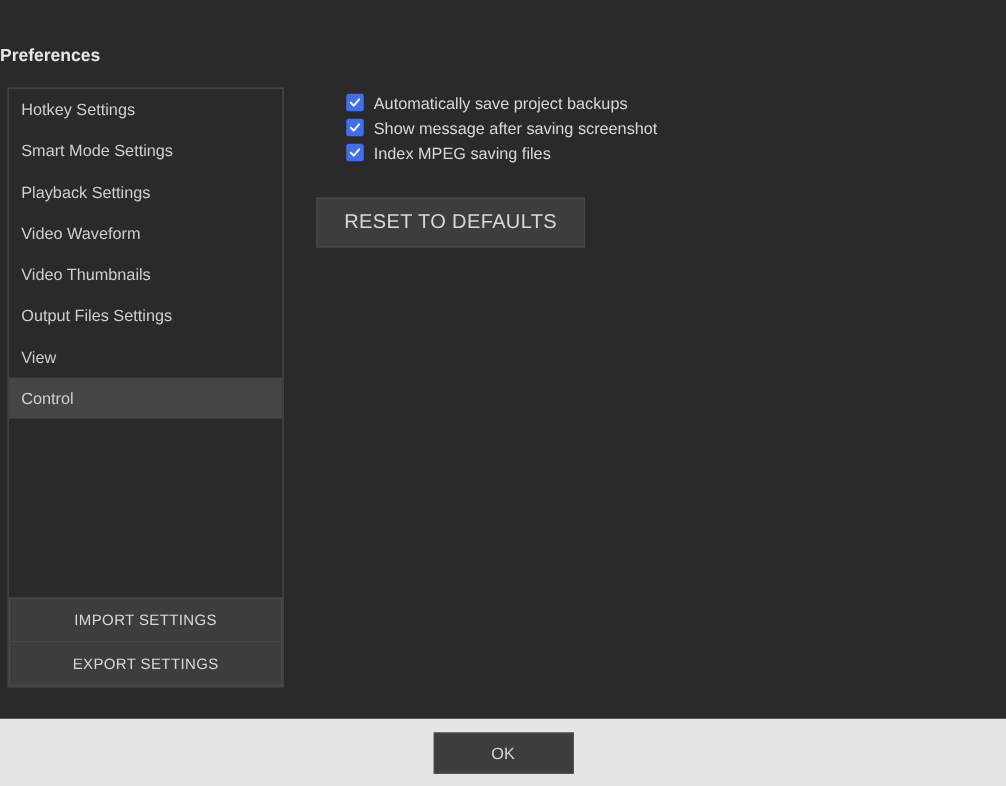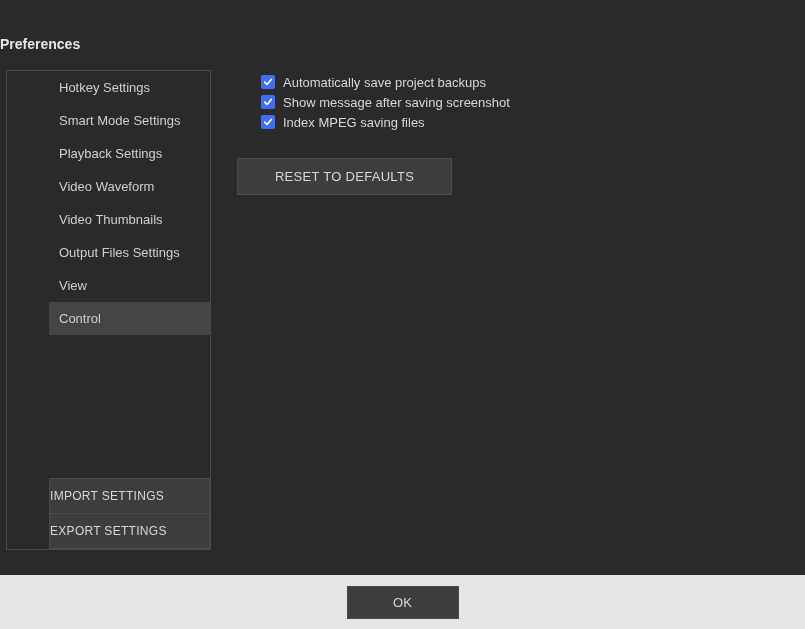--- a/index.html
+++ b/index.html
@@ -20,26 +20,25 @@
     font-size: 14px;
     font-weight: bold;
     color: #e8e8e8;
   }
   .main {
     flex: 1;
     display: flex;
     padding: 0 6px 0 6px;
   }
   .sidebar {
-    width: 205px;
+    width: 221px;
     border: 1px solid #4a4a4a;
     display: flex;
     flex-direction: column;
     height: 480px;
-    padding-left: 42px;
   }
   .sidebar-list { flex: 1; }
   .sidebar-item {
     padding: 9px 10px;
     color: #cfcfcf;
     cursor: pointer;
   }
   .sidebar-item.selected {
     background: #454545;
   }
@@ -47,21 +46,21 @@
     border-top: 0px solid #4a4a4a;
   }
   .sidebar-btn {
     display: block;
     width: 100%;
     background: #3d3d3d;
     border: 1px solid #4a4a4a;
     color: #d8d8d8;
     font-size: 12px;
     padding: 10px 0;
-    text-align: left;
+    text-align: center;
     cursor: pointer;
     letter-spacing: 0.3px;
   }
   .sidebar-btn + .sidebar-btn { border-top: none; }
 
   .content {
     flex: 1;
     padding: 2px 10px 10px 26px;
   }
   .checkbox-row {
@@ -85,21 +84,21 @@
   }
   .cb svg { width: 10px; height: 10px; display: block; }
   .cb-label { color: #d8d8d8; font-size: 13px; }
 
   .reset-btn {
     margin-top: 26px;
     width: 215px;
     background: #3d3d3d;
     border: 1px solid #4a4a4a;
     color: #d8d8d8;
-    font-size: 13px;
+    font-size: 16px;
     padding: 10px 0;
     text-align: center;
     cursor: pointer;
     letter-spacing: 0.3px;
   }
 
   .footer {
     background: #e5e5e5;
     height: 54px;
     display: flex;

